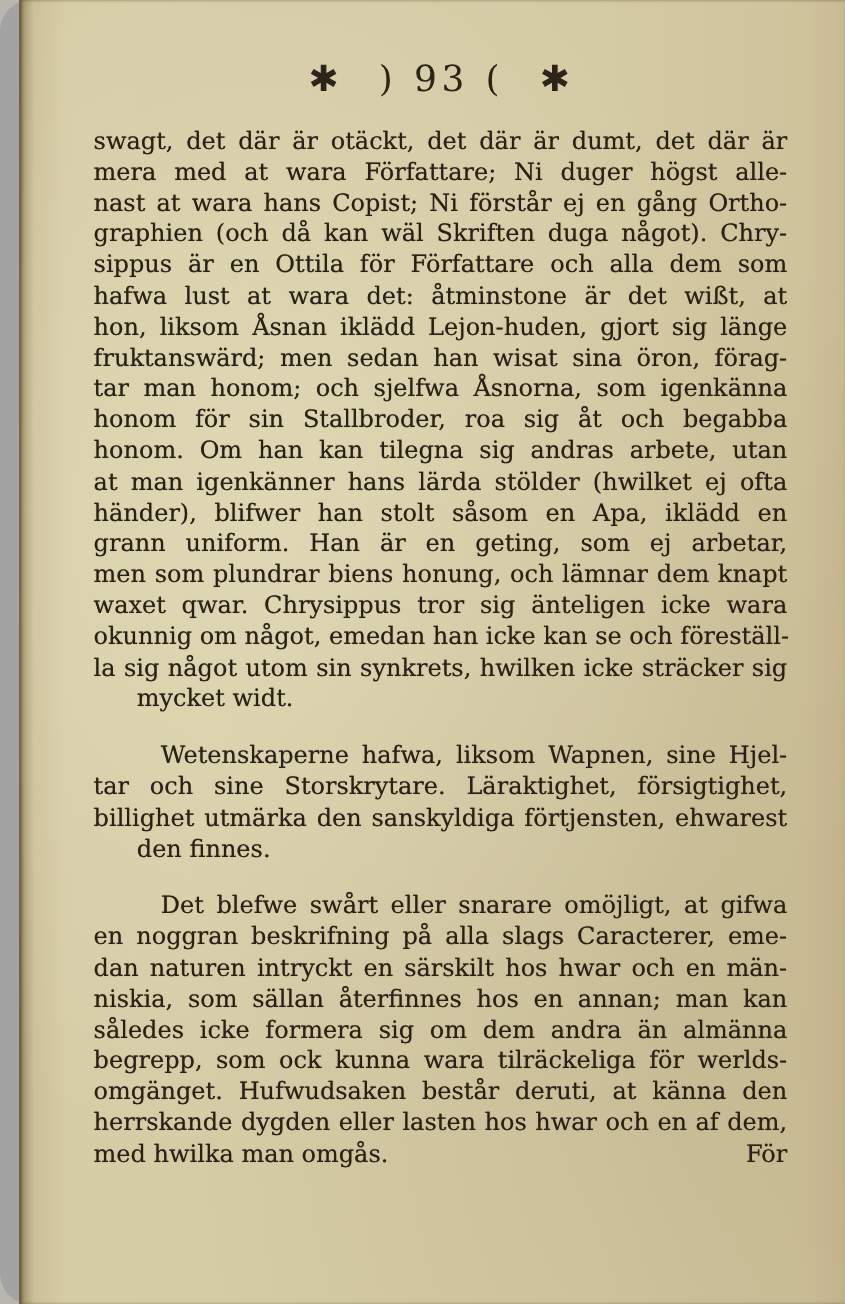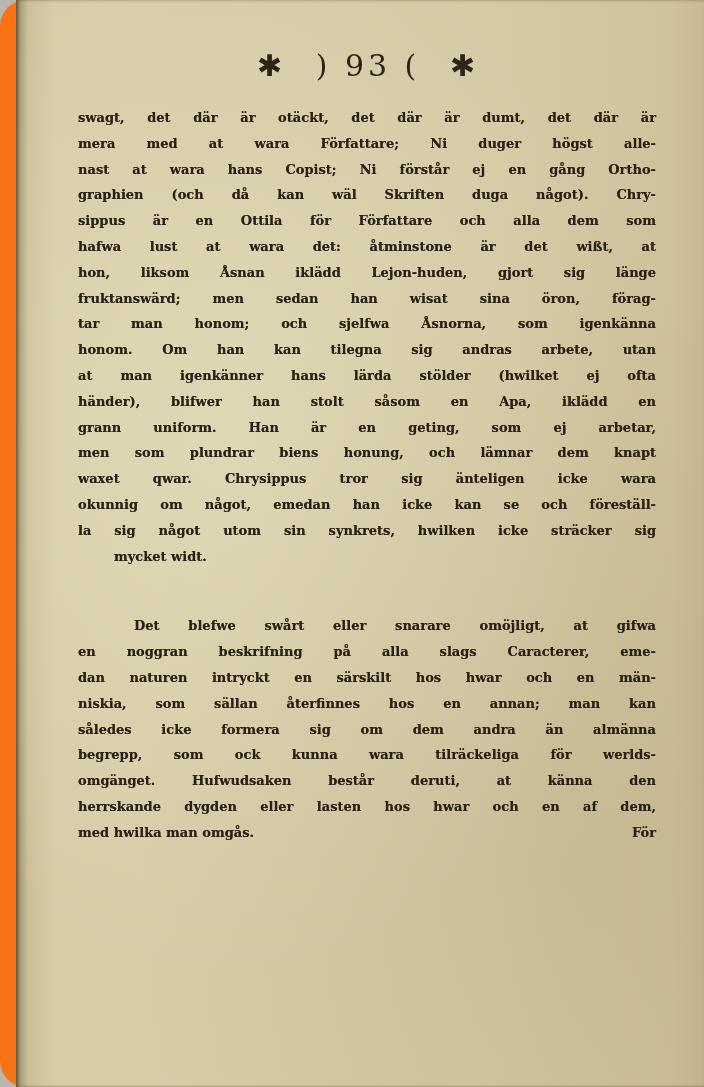--- a/index.html
+++ b/index.html
@@ -7,21 +7,21 @@
       padding: 0;
       width: 704px;
       height: 1087px;
       overflow: hidden;
       background: #b9b6ad;
     }
     .scan {
       position: relative;
       width: 556px;
       height: 1087px;
-      background: #f97316;
+      background: #a3a3a3;
       border-radius: 26px;
     }
     .page {
       position: absolute;
       left: 16px;
       top: 0;
       width: 688px;
       height: 1087px;
       background:
         radial-gradient(ellipse at 30% 40%, rgba(255,250,225,0.25), rgba(0,0,0,0) 60%),
@@ -40,22 +40,22 @@
       color: #2b2418;
       letter-spacing: 4px;
     }
     .running-head span { display: inline-block; margin: 0 8px; }
     .body-text {
       position: absolute;
       left: 62px;
       top: 105px;
       width: 578px;
       font-family: "DejaVu Serif", serif;
-      font-size: 13px;
-      font-weight: bold;
+      font-size: 20px;
+      font-weight: normal;
       color: #2a2116;
       line-height: 25.8px;
       text-shadow: 0 0 0.6px rgba(40,30,15,0.6);
     }
     .line {
       display: block;
       white-space: nowrap;
       text-align: justify;
       text-align-last: justify;
       height: 25.8px;
@@ -88,33 +88,40 @@
       <div>
         <span class="line">swagt, det där är otäckt, det där är dumt, det där är</span>
         <span class="line">mera med at wara Författare; Ni duger högst alle-</span>
         <span class="line">nast at wara hans Copist; Ni förstår ej en gång Ortho-</span>
         <span class="line">graphien (och då kan wäl Skriften duga något). Chry-</span>
         <span class="line">sippus är en Ottila för Författare och alla dem som</span>
         <span class="line">hafwa lust at wara det: åtminstone är det wißt, at</span>
         <span class="line">hon, liksom Åsnan iklädd Lejon-huden, gjort sig länge</span>
         <span class="line">fruktanswärd; men sedan han wisat sina öron, förag-</span>
         <span class="line">tar man honom; och sjelfwa Åsnorna, som igenkänna</span>
+        <span class="line">honom för sin Stallbroder, roa sig åt och begabba</span>
         <span class="line">honom. Om han kan tilegna sig andras arbete, utan</span>
         <span class="line">at man igenkänner hans lärda stölder (hwilket ej ofta</span>
         <span class="line">händer), blifwer han stolt såsom en Apa, iklädd en</span>
         <span class="line">grann uniform. Han är en geting, som ej arbetar,</span>
         <span class="line">men som plundrar biens honung, och lämnar dem knapt</span>
         <span class="line">waxet qwar. Chrysippus tror sig änteligen icke wara</span>
         <span class="line">okunnig om något, emedan han icke kan se och föreställ-</span>
         <span class="line">la sig något utom sin synkrets, hwilken icke sträcker sig</span>
         <span class="line last">mycket widt.</span>
       </div>
 
       <div class="para-gap"></div>
 
+      <div>
+        <span class="line indent">Wetenskaperne hafwa, liksom Wapnen, sine Hjel-</span>
+        <span class="line">tar och sine Storskrytare. Läraktighet, försigtighet,</span>
+        <span class="line">billighet utmärka den sanskyldiga förtjensten, ehwarest</span>
+        <span class="line last">den finnes.</span>
+      </div>
 
       <div class="para-gap"></div>
 
       <div>
         <span class="line indent">Det blefwe swårt eller snarare omöjligt, at gifwa</span>
         <span class="line">en noggran beskrifning på alla slags Caracterer, eme-</span>
         <span class="line">dan naturen intryckt en särskilt hos hwar och en män-</span>
         <span class="line">niskia, som sällan återfinnes hos en annan; man kan</span>
         <span class="line">således icke formera sig om dem andra än almänna</span>
         <span class="line">begrepp, som ock kunna wara tilräckeliga för werlds-</span>

